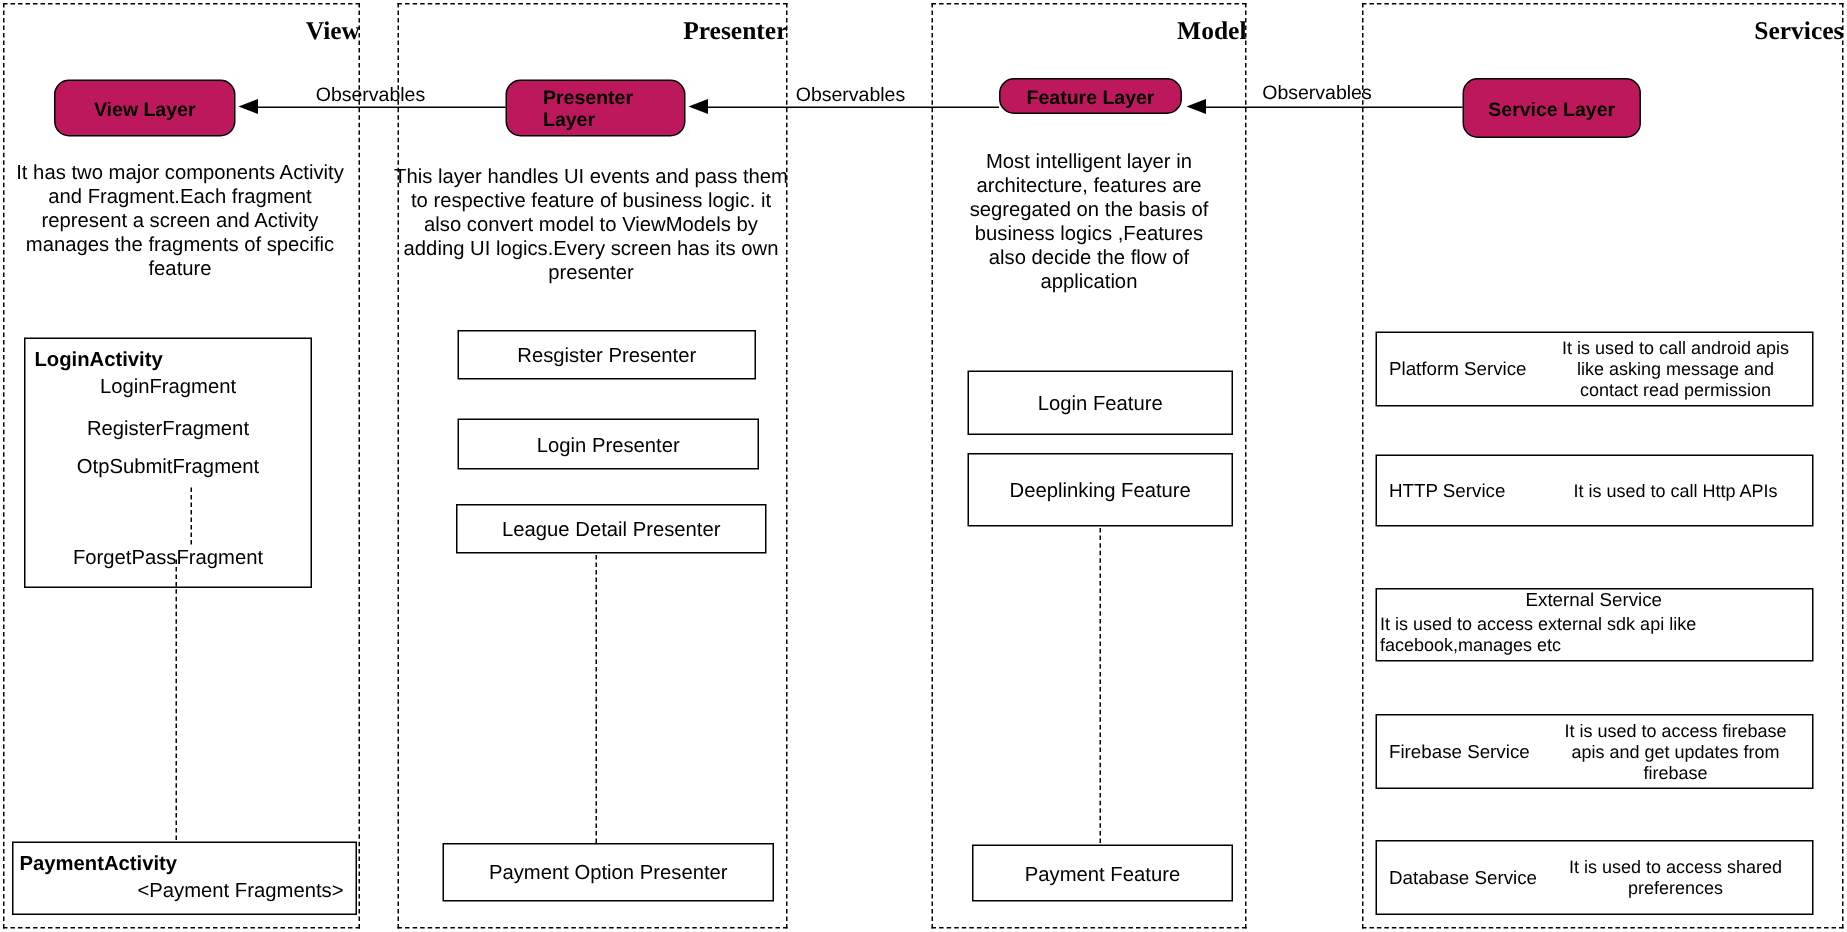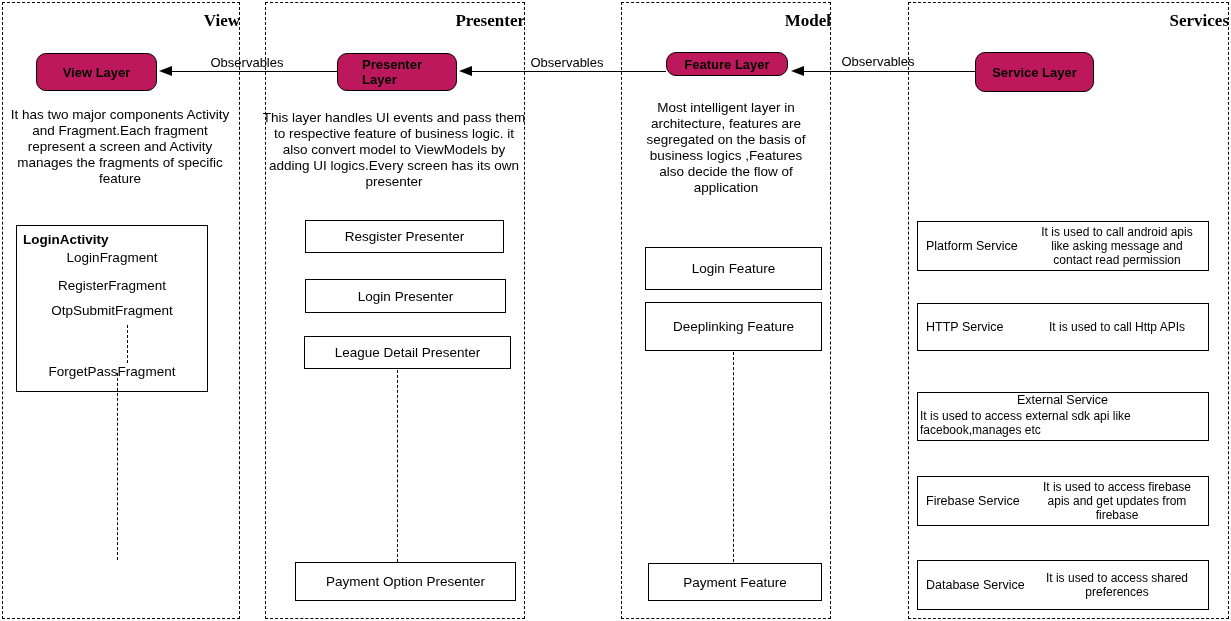--- a/index.html
+++ b/index.html
@@ -80,20 +80,24 @@
     <div class="activity-title">LoginActivity</div>
     <div class="fragment-item" style="top:24px;">LoginFragment</div>
     <div class="fragment-item" style="top:52px;">RegisterFragment</div>
     <div class="fragment-item" style="top:77px;">OtpSubmitFragment</div>
     <div class="vdash" style="left:110px; top:99px; height:38px;"></div>
     <div class="fragment-item" style="top:138px;">ForgetPassFragment</div>
   </div>
 
   <div class="vdash" style="left:117px; top:373px; height:187px;"></div>
 
+  <div class="activity-box" style="left:8px; top:561px; width:230px; height:49px;">
+    <div class="activity-title" style="left:4px;">PaymentActivity</div>
+    <div class="pa-subtitle">&lt;Payment Fragments&gt;</div>
+  </div>
 
   <div class="plain-box" style="left:305px; top:220px; width:199px; height:33px;">Resgister Presenter</div>
   <div class="plain-box" style="left:305px; top:279px; width:201px; height:34px;">Login Presenter</div>
   <div class="plain-box" style="left:304px; top:336px; width:207px; height:33px;">League Detail Presenter</div>
   <div class="vdash" style="left:397px; top:370px; height:192px;"></div>
   <div class="plain-box" style="left:295px; top:562px; width:221px; height:39px;">Payment Option Presenter</div>
 
   <div class="plain-box" style="left:645px; top:223px; width:177px; height:43px;margin-top:24px;">Login Feature</div>
   <div class="plain-box" style="left:645px; top:302px; width:177px; height:49px;">Deeplinking Feature</div>
   <div class="vdash" style="left:733px; top:352px; height:210px;"></div>

